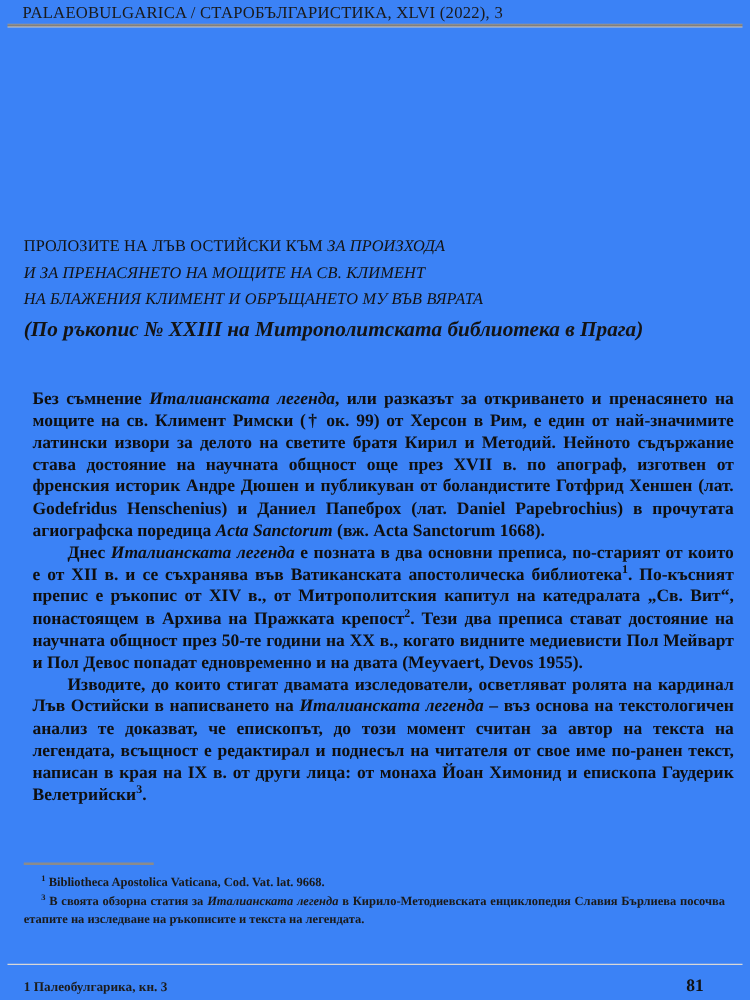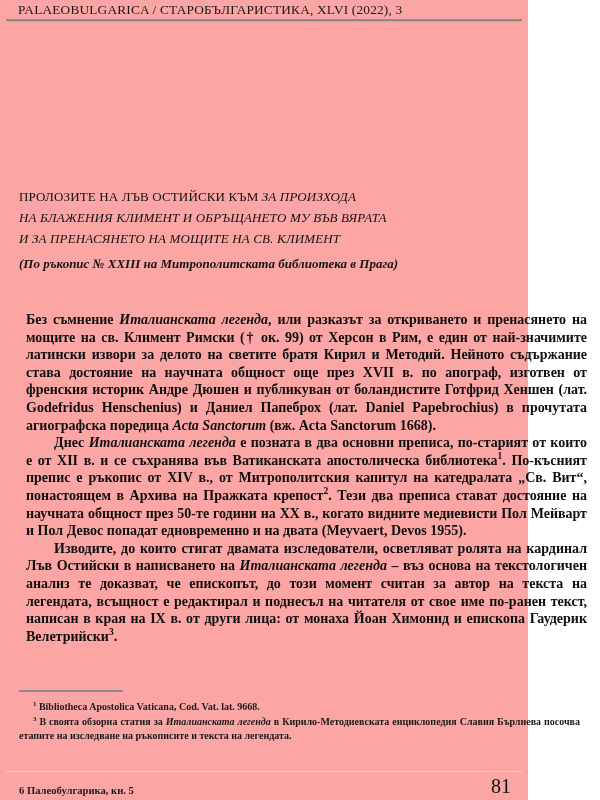--- a/index.html
+++ b/index.html
@@ -10,25 +10,25 @@
   body {
     width: 600px;
     height: 800px;
     overflow: hidden;
     font-family: "Liberation Serif", "DejaVu Serif", serif;
     color: #111111;
     position: relative;
   }
   .page {
     position: relative;
-    width: 528px;
+    width: 600px;
     height: 800px;
     box-sizing: border-box;
     padding: 0;
-    background: #fca5a5;
+    background: #3b82f6;
   }
 
   
   .running-head {
     position: absolute;
     top: 2px;
     left: 18px;
     right: 18px;
     font-family: "Liberation Serif", "DejaVu Serif", serif;
     font-size: 13.3px;
@@ -72,21 +72,21 @@
     letter-spacing: 0.15px;
     white-space: nowrap;
   }
   .title-line em {
     font-style: italic;
   }
   .subtitle {
     margin-top: 5px;
     font-style: italic;
     font-weight: bold;
-    font-size: 13px;
+    font-size: 17px;
     line-height: 19px;
     color: #141414;
     white-space: nowrap;
   }
 
   
   .body-text {
     position: absolute;
     top: 291px;
     left: 26px;
@@ -154,54 +154,54 @@
     position: absolute;
     bottom: 4px;
     left: 19px;
     font-size: 10.6px;
     color: #1c1c1c;
     font-weight: 600;
   }
   .footer-right {
     position: absolute;
     bottom: 2px;
-    right: 17px;
-    font-size: 20px;
-    font-weight: normal;
+    right: 37px;
+    font-size: 14px;
+    font-weight: bold;
     color: #111111;
   }
 </style>
 </head>
 <body>
 
 <div class="page">
 
   <div class="running-head">PALAEOBULGARICA / СТАРОБЪЛГАРИСТИКА, XLVI (2022), 3</div>
   <div class="head-rule"></div>
 
 
   <div class="title-block">
     <div class="title-line"><span>ПРОЛОЗИТЕ НА ЛЪВ ОСТИЙСКИ КЪМ </span><em>ЗА ПРОИЗХОДА</em></div>
+    <div class="title-line" style="font-style:italic;">И ЗА ПРЕНАСЯНЕТО НА МОЩИТЕ НА СВ. КЛИМЕНТ</div>
     <div class="title-line" style="font-style:italic;">НА БЛАЖЕНИЯ КЛИМЕНТ И ОБРЪЩАНЕТО МУ ВЪВ ВЯРАТА</div>
-    <div class="title-line" style="font-style:italic;">И ЗА ПРЕНАСЯНЕТО НА МОЩИТЕ НА СВ. КЛИМЕНТ</div>
     <div class="subtitle">(По ръкопис № XXIII на Митрополитската библиотека в Прага)</div>
   </div>
 
   <div class="body-text">
     <p class="first"><span>Без съмнение </span><i>Италианската легенда</i><span>, или разказът за откриването и пренасянето на мощите на св. Климент Римски († ок. 99) от Херсон в Рим, е един от най-значимите латински извори за делото на светите братя Кирил и Методий. Нейното съдържание става достояние на научната общност още през XVII в. по апограф, изготвен от френския историк Андре Дюшен и публикуван от боландистите Готфрид Хеншен (лат. Godefridus Henschenius) и Даниел Папеброх (лат. Daniel Papebrochius) в прочутата агиографска поредица </span><i>Acta Sanctorum</i><span> (вж. Acta Sanctorum 1668).</span></p>
 
     <p><span>Днес </span><i>Италианската легенда</i><span> е позната в два основни преписа, по-старият от които е от XII в. и се съхранява във Ватиканската апостолическа библиотека</span><sup>1</sup><span>. По-късният препис е ръкопис от XIV в., от Митрополитския капитул на катедралата „Св. Вит“, понастоящем в Архива на Пражката крепост</span><sup>2</sup><span>. Тези два преписа стават достояние на научната общност през 50-те години на XX в., когато видните медиевисти Пол Мейварт и Пол Девос попадат едновременно и на двата (Meyvaert, Devos 1955).</span></p>
 
     <p><span>Изводите, до които стигат двамата изследователи, осветляват ролята на кардинал Лъв Остийски в написването на </span><i>Италианската легенда</i><span> – въз основа на текстологичен анализ те доказват, че епископът, до този момент считан за автор на текста на легендата, всъщност е редактирал и поднесъл на читателя от свое име по-ранен текст, написан в края на IX в. от други лица: от монаха Йоан Химонид и епископа Гаудерик Велетрийски</span><sup>3</sup><span>.</span></p>
   </div>
 
   <div class="fn-rule"></div>
 
   <div class="footnotes">
     <div class="fn"><sup>1</sup> <span>Bibliotheca Apostolica Vaticana, Cod. Vat. lat. 9668.</span></div>
     <div class="fn"><sup>3</sup> <span>В своята обзорна статия за </span><i>Италианската легенда</i><span> в Кирило-Методиевската енциклопедия Славия Бърлиева посочва етапите на изследване на ръкописите и текста на легендата.</span></div>
   </div>
 
   <div class="foot-rule"></div>
-  <div class="footer-left">6 Палеобулгарика, кн. 5</div>
+  <div class="footer-left">1 Палеобулгарика, кн. 3</div>
   <div class="footer-right">81</div>
 
 </div>
 
 </body></html>

